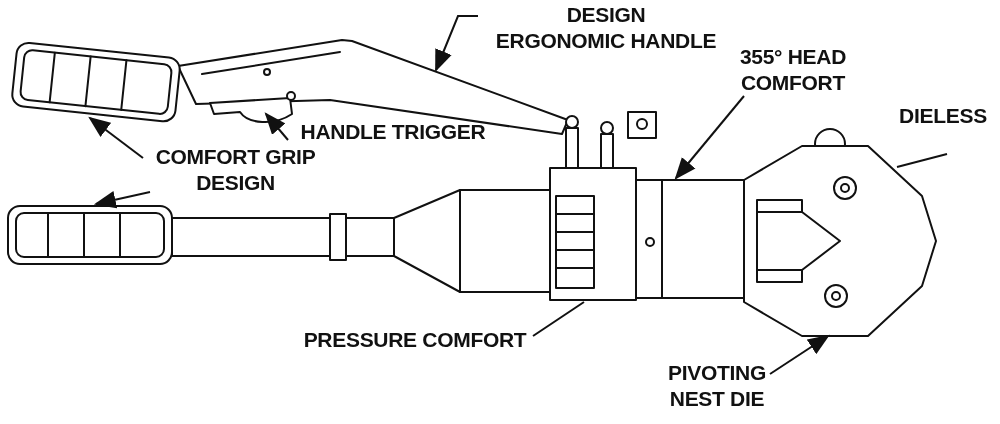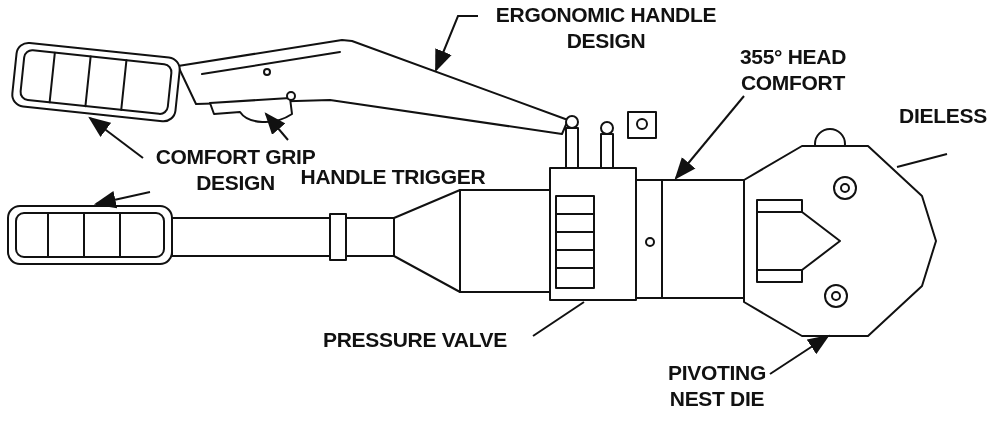--- a/index.html
+++ b/index.html
@@ -109,44 +109,44 @@
       <path d="M143,158 L90,118" marker-end="url(#arrow)"></path>
       <path d="M150,192 L96,204" marker-end="url(#arrow)"></path>
       <path d="M744,96 L676,178" marker-end="url(#arrow)"></path>
       <path d="M947,154 L897,167"></path>
       <path d="M533,336 L584,302"></path>
       <path d="M770,374 L828,336" marker-end="url(#arrow)"></path>
     </g>
   </svg>
 
   <div class="label" style="left:476px; top:2px; width:260px;">
+    <div>DESIGN</div>
     <div>ERGONOMIC HANDLE</div>
-    <div>DESIGN</div>
   </div>
 
-  <div class="label" style="left:283px; top:119px; width:220px;margin-top:45px;">
+  <div class="label" style="left:283px; top:119px; width:220px;">
     <div>HANDLE TRIGGER</div>
   </div>
 
   <div class="label" style="left:143px; top:144px; width:185px;">
     <div>COMFORT GRIP</div>
     <div>DESIGN</div>
   </div>
 
   <div class="label" style="left:723px; top:44px; width:140px;">
     <div>355° HEAD</div>
     <div>COMFORT</div>
   </div>
 
   <div class="label" style="left:888px; top:103px; width:110px;">
     <div>DIELESS</div>
   </div>
 
   <div class="label" style="left:295px; top:327px; width:240px;">
-    <div>PRESSURE VALVE</div>
+    <div>PRESSURE COMFORT</div>
   </div>
 
   <div class="label" style="left:658px; top:360px; width:118px;text-align:center;">
     <div>PIVOTING</div>
     <div>NEST DIE</div>
   </div>
 
 </div>
 
 </body></html>

